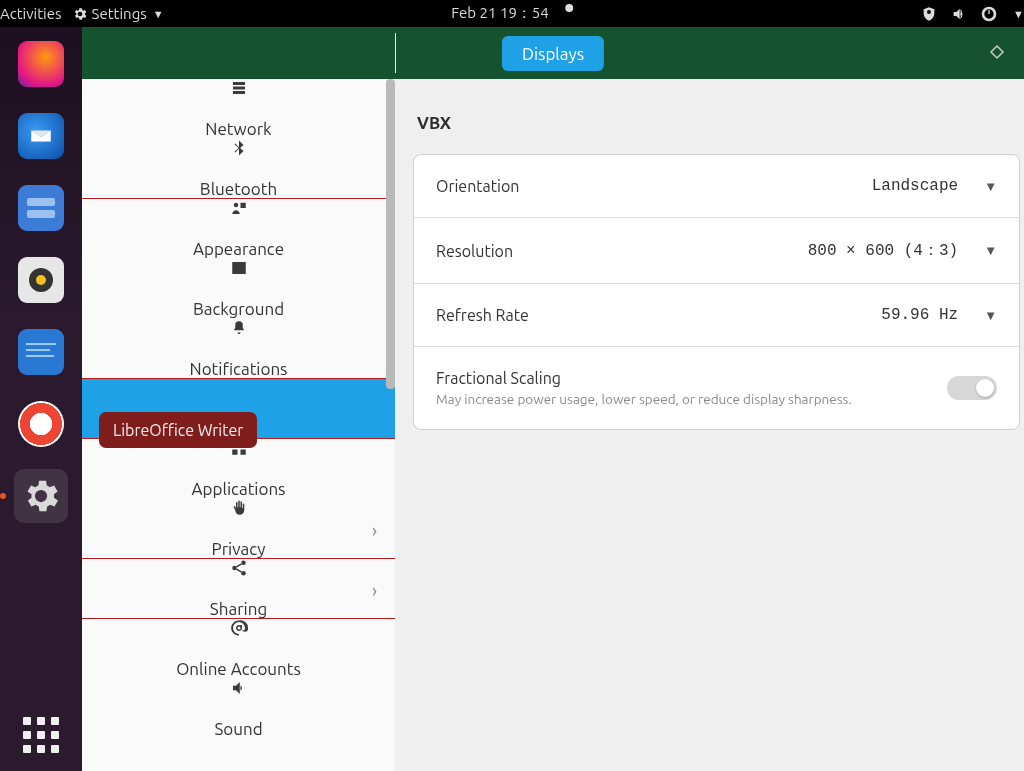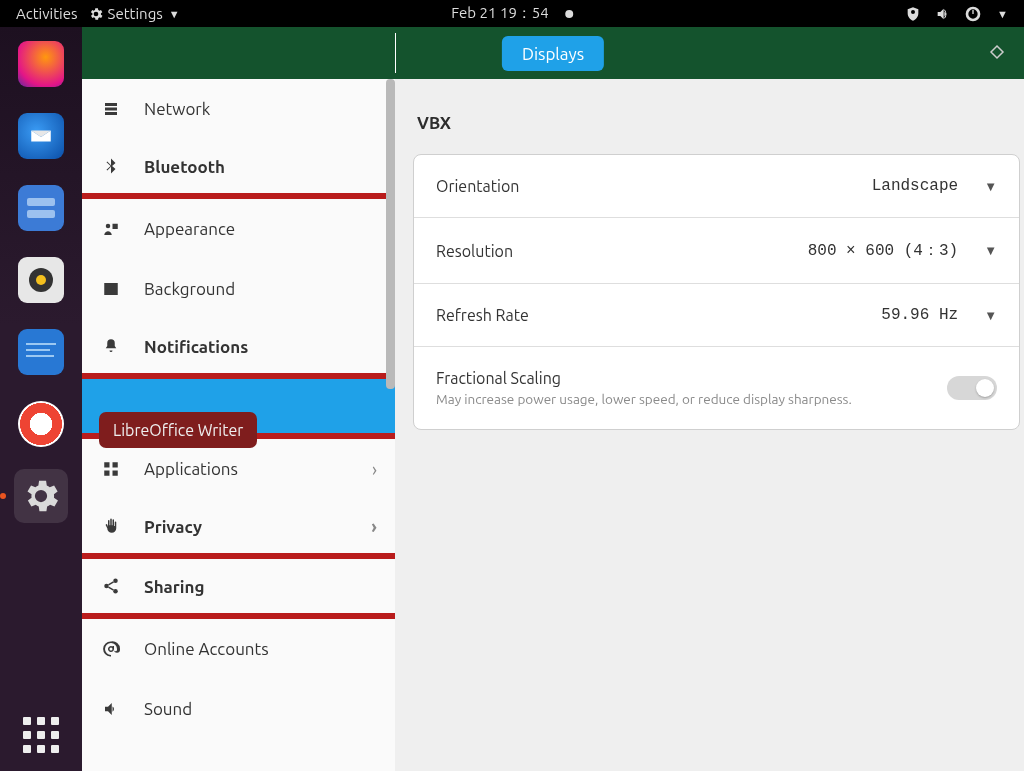--- a/index.html
+++ b/index.html
@@ -1,21 +1,21 @@
 <!DOCTYPE html>
 <html><head>
 <meta charset="utf-8">
 <style>
   *{box-sizing:border-box;margin:0;padding:0;font-family:Ubuntu,Cantarell,"Segoe UI",sans-serif;}
   html,body{width:1024px;height:771px;overflow:hidden;background:#f0f0f0;}
   
-  .topbar{position:absolute;left:0;top:0;right:0;height:27px;background:#000;color:#dcdcdc;display:flex;align-items:center;font-size:15px;padding:0 16px;}
+  .topbar{position:absolute;left:0;top:0;right:0;height:27px;background:#000;color:#dcdcdc;display:flex;align-items:center;font-size:15px;padding:0 0;}
   .topbar .left{display:flex;align-items:center;gap:10px;}
   .topbar .app{display:flex;align-items:center;gap:4px;}
-  .topbar .center{position:absolute;left:50%;transform:translateX(-50%);display:flex;align-items:center;gap:16px;}
+  .topbar .center{position:absolute;left:50%;transform:translateX(-50%);display:flex;align-items:flex-start;gap:16px;}
   .topbar .right{margin-left:auto;display:flex;align-items:center;gap:14px;}
   .topbar svg{width:16px;height:16px;fill:#dcdcdc;}
   .caret-down{font-size:11px;margin-left:2px;}
   .dot{width:8px;height:8px;border-radius:50%;background:#dcdcdc;display:inline-block;}
   
   .dock{position:absolute;left:0;top:27px;bottom:0;width:82px;background:linear-gradient(#1d1020,#2b1a2e 40%,#2b1a2e);display:flex;flex-direction:column;align-items:center;padding-top:10px;gap:18px;}
   .dock-item{width:54px;height:54px;border-radius:10px;display:flex;align-items:center;justify-content:center;position:relative;}
   .dock-item.active{background:rgba(255,255,255,.11);}
   .dock-item.active::before{content:"";position:absolute;left:-14px;top:50%;transform:translateY(-50%);width:6px;height:6px;border-radius:50%;background:#e95420;}
   .dock-item .tile{width:46px;height:46px;border-radius:9px;display:flex;align-items:center;justify-content:center;}
@@ -26,22 +26,22 @@
   .window{position:absolute;left:82px;top:27px;right:0;bottom:0;background:#efefef;display:flex;flex-direction:column;}
   .titlebar{height:52px;background:#14532d;display:flex;align-items:center;position:relative;justify-content:center;}
   .tb-center{position:absolute;left:50%;transform:translateX(-50%);}
   .tb-pill{background:#1fa1e8;color:#fff;border-radius:6px;padding:8px 20px;font-size:17px;}
   .tb-right{margin-left:auto;margin-right:18px;color:#ddd;}
   .tb-divider{position:absolute;left:313px;top:6px;bottom:6px;width:1px;background:#fff;}
   .body{flex:1;display:flex;min-height:0;}
   
   .sidebar-wrap{width:313px;position:relative;background:#fafafa;}
   .sidebar{position:absolute;inset:0;overflow:hidden;}
-  .sb-item{height:60px;display:flex;align-items:center;padding:0 18px;gap:22px;color:#333;font-size:17px;border-bottom:1px solid transparent;cursor:pointer;}
-  .sb-item.div{border-bottom:6px solid #b91c1c;font-weight:bold;}
+  .sb-item{height:60px;display:flex;align-items:center;padding:0 18px;gap:22px;color:#333;font-size:17px;border-bottom:1px solid transparent;cursor:pointer;flex-direction:column;}
+  .sb-item.div{border-bottom:1px solid #b91c1c;}
   .sb-item.selected{background:#1fa1e8;color:#fff;}
   .sb-icon{width:22px;display:flex;justify-content:center;}
   .sb-icon svg{width:18px;height:18px;fill:#3a3a3a;}
   .sb-chevron{margin-left:auto;color:#888;font-size:18px;}
   .sb-scroll{position:absolute;right:0;top:0;width:9px;height:310px;background:#b9b9b9;border-radius:4px;}
   
   .tooltip{position:absolute;left:99px;top:412px;background:#7f1d1d;color:#eee;font-size:16px;padding:9px 14px;border-radius:7px;z-index:50;pointer-events:none;}
   
   .content{flex:1;padding:34px 4px 0 18px;overflow:auto;}
   .section-title{font-weight:700;font-size:17px;color:#2d2d2d;margin:0 0 22px 4px;}

